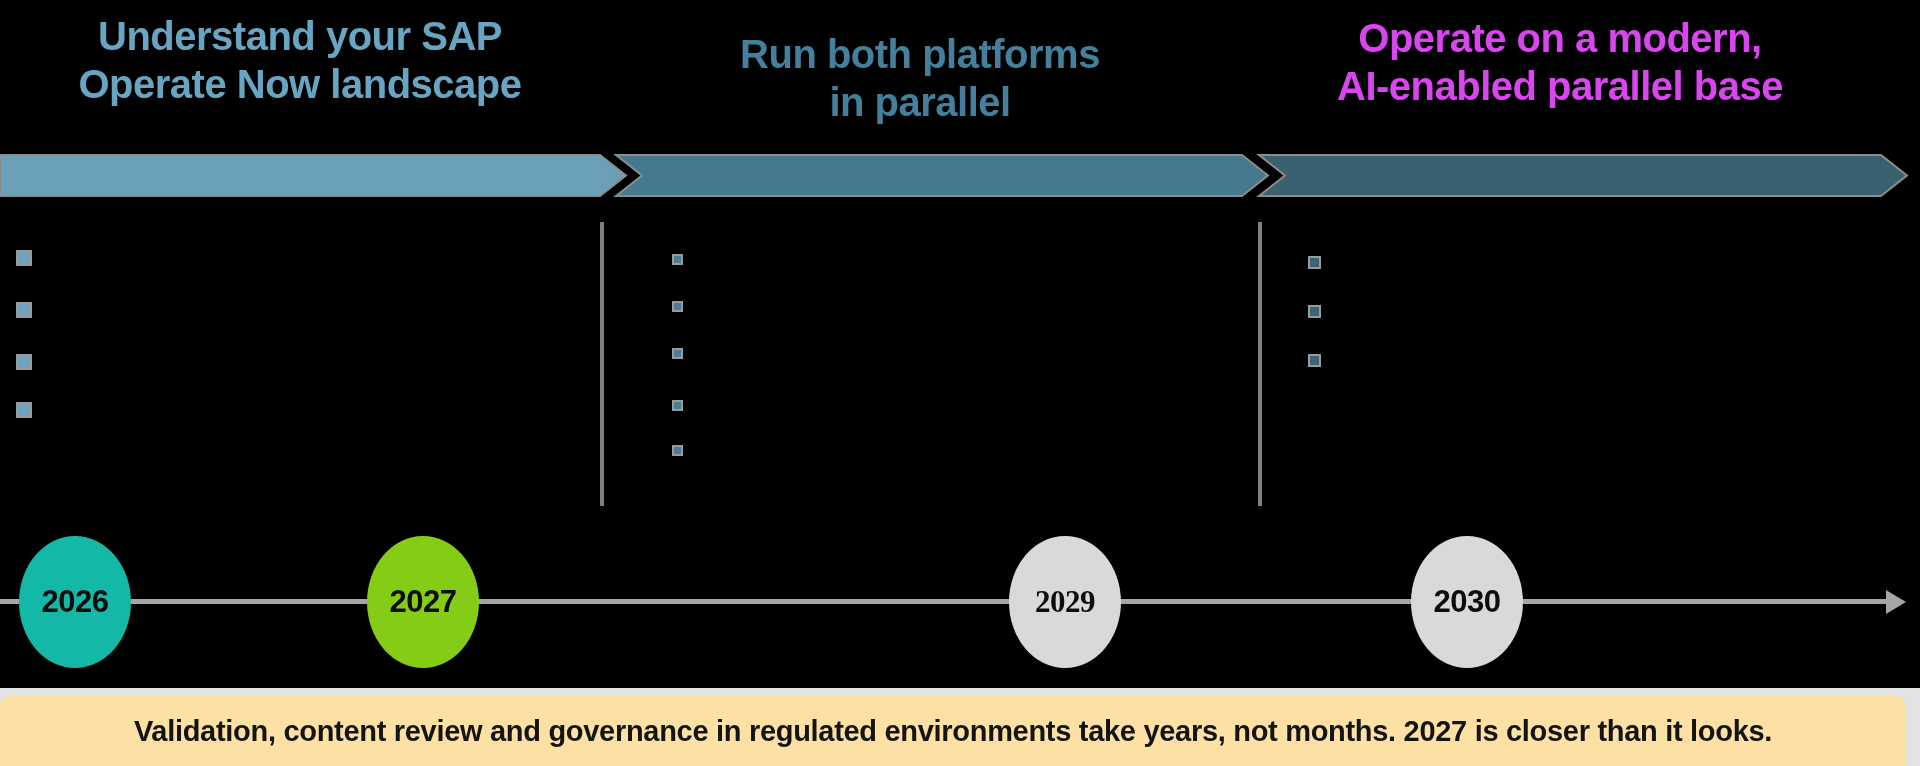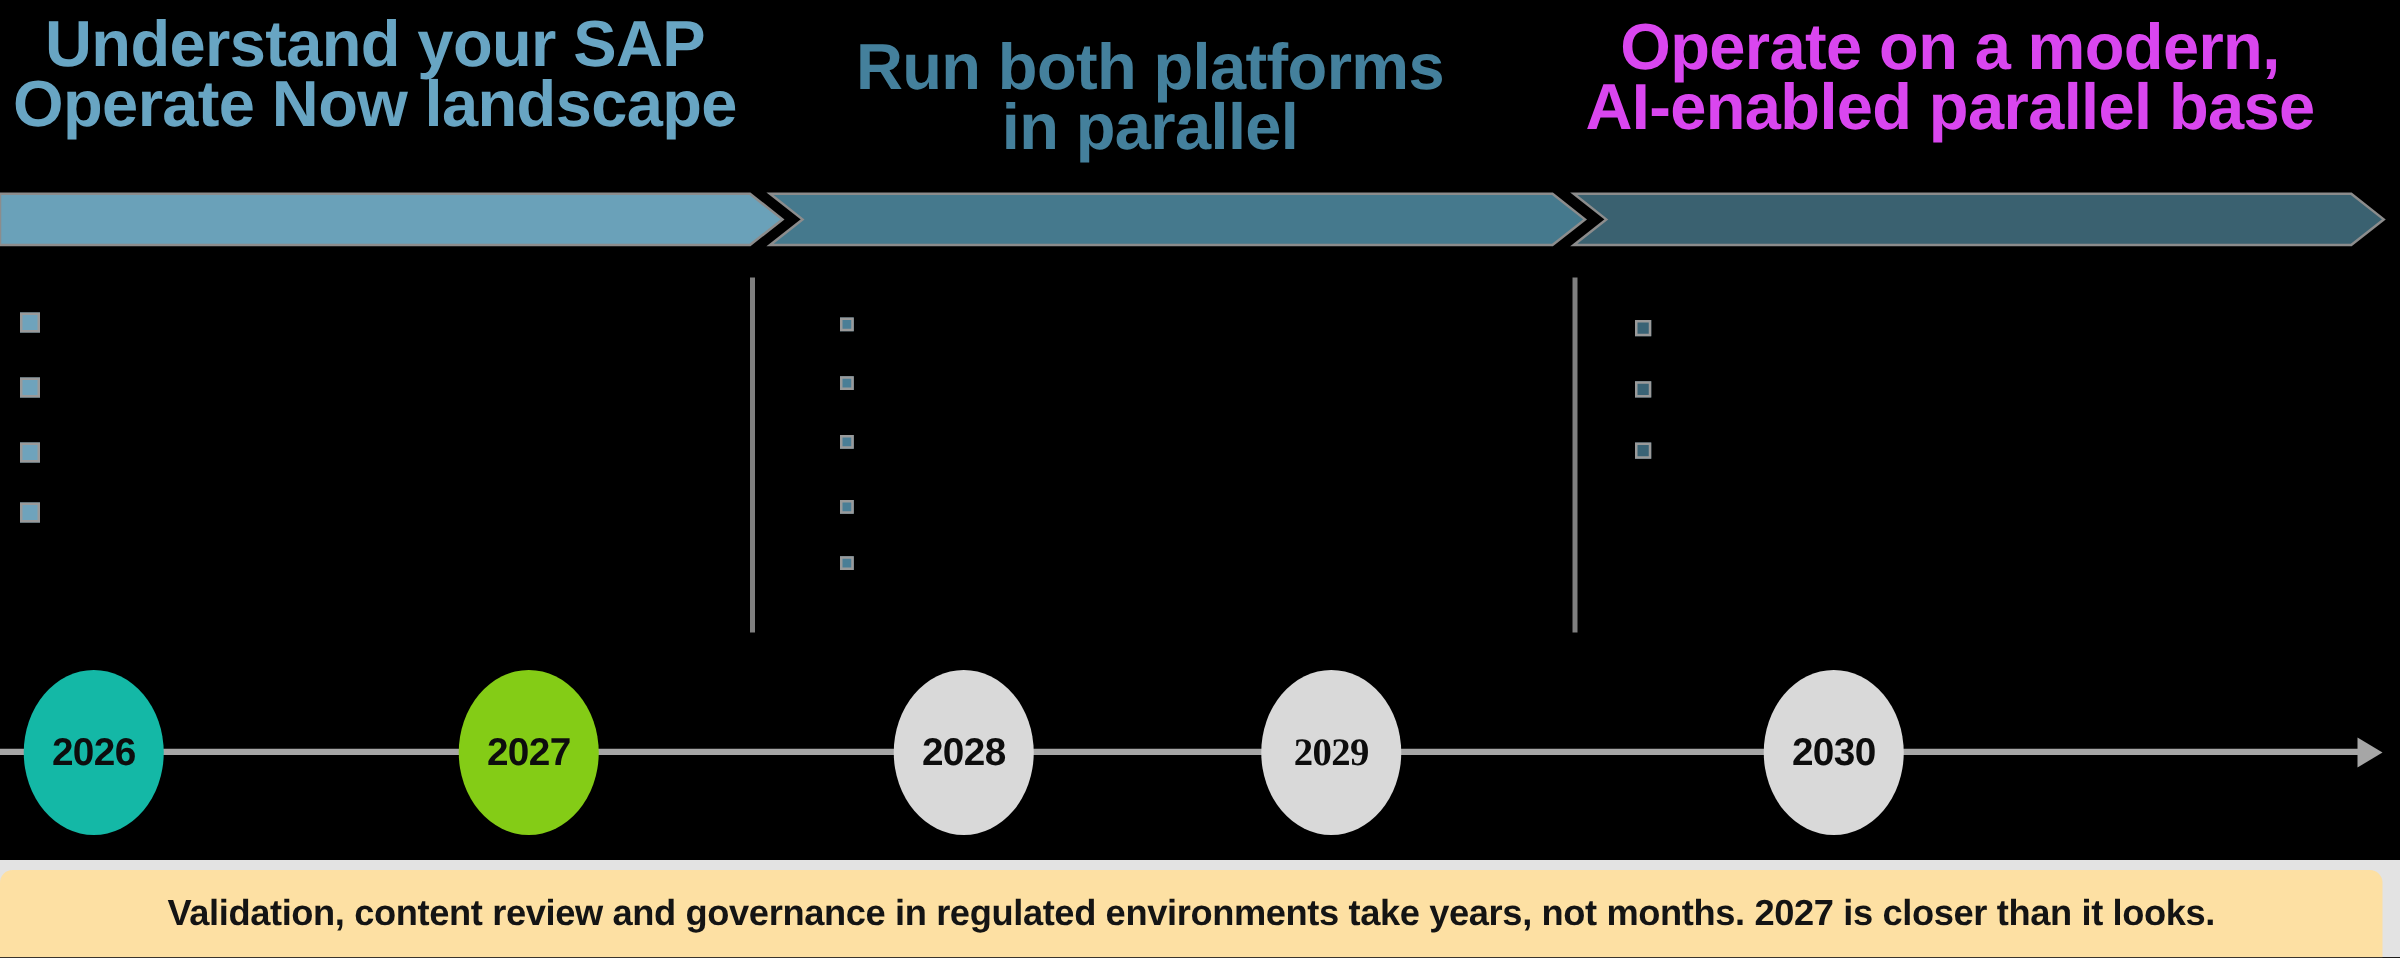--- a/index.html
+++ b/index.html
@@ -8,21 +8,21 @@
     width:1920px;height:766px;
     background:#000;
     overflow:hidden;
     font-family:"Liberation Sans", sans-serif;
   }
   
   .phase-title{
     position:absolute;
     text-align:center;
     font-weight:bold;
-    font-size:52px;
+    font-size:40px;
     line-height:48px;
     letter-spacing:-0.5px;
   }
   .phase-title span{display:block;}
   #title-1{left:10px;  top:12px; width:580px;}
   #title-2{left:630px; top:14px; width:580px;}
   #title-3{left:1265px;top:14px; width:590px;}
 
   
   #arrow-band{position:absolute;left:0;top:0;width:1920px;height:766px;pointer-events:none;}
@@ -132,23 +132,20 @@
 
   <div id="timeline-line" style="background: rgb(166, 166, 166);"></div>
   <div id="timeline-arrowhead"></div>
 
   <div class="year-node" id="node-0" style="background: #14b8a6;">
     <span>2026</span>
   </div>
   <div class="year-node" id="node-1" style="background: #84cc16;">
     <span>2027</span>
   </div>
-  <div class="year-node" id="node-2" style="background: rgb(217, 217, 217);">
-    <span>2028</span>
-  </div>
   <div class="year-node" id="node-3" style="background: rgb(217, 217, 217);">
     <span>2029</span>
   </div>
   <div class="year-node" id="node-4" style="background: rgb(217, 217, 217); align-items: center;">
     <span>2030</span>
   </div>
 
   <div id="banner-strip" style="background: rgb(227, 227, 227);"></div>
   <div id="banner" style="background: rgb(253, 224, 163);">
     <div id="banner-text">Validation, content review and governance in regulated environments take years, not months. 2027 is closer than it looks.</div>

